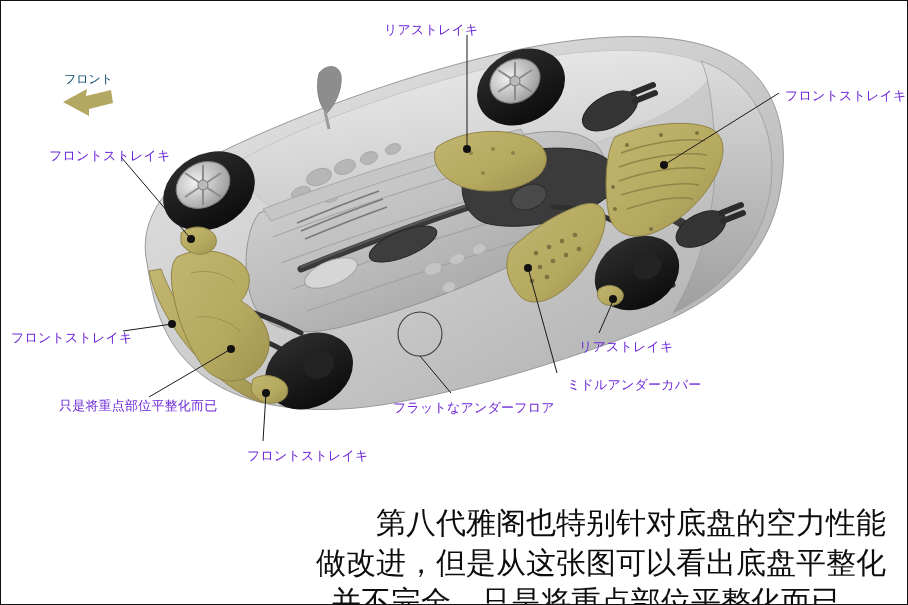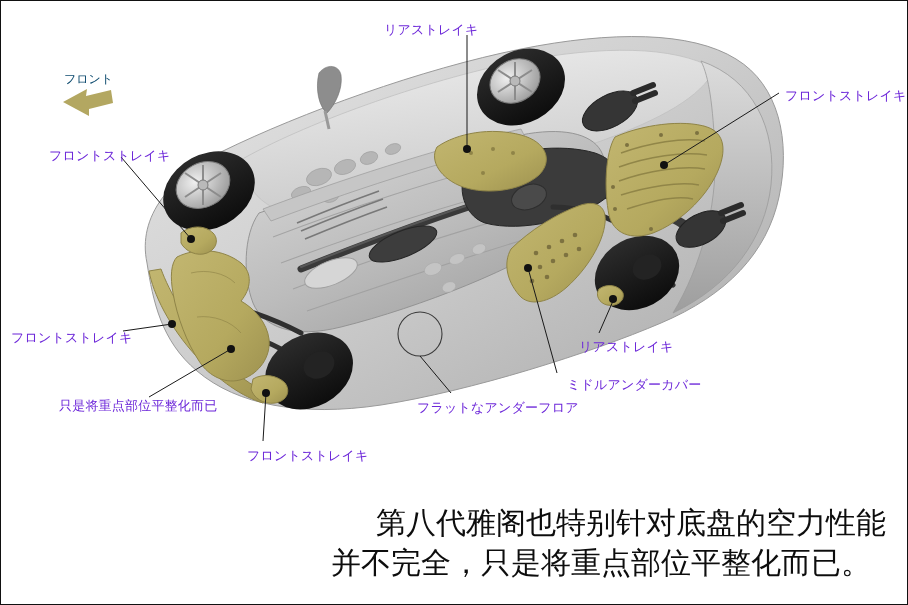--- a/index.html
+++ b/index.html
@@ -347,24 +347,25 @@
   <div class="callout-label" style="left:784px; top:88px;">フロントストレイキ</div>
 
   <div class="callout-label" style="left:48px; top:148px;">フロントストレイキ</div>
 
   <div class="callout-label" style="left:10px; top:330px;">フロントストレイキ</div>
 
   <div class="callout-label" style="left:58px; top:398px;">只是将重点部位平整化而已</div>
 
   <div class="callout-label" style="left:246px; top:448px;">フロントストレイキ</div>
 
-  <div class="callout-label" style="left:392px; top:400px;margin-left:24px;">フラットなアンダーフロア</div>
+  <div class="callout-label" style="left:392px; top:400px;">フラットなアンダーフロア</div>
 
   <div class="callout-label" style="left:578px; top:339px;">リアストレイキ</div>
 
   <div class="callout-label" style="left:566px; top:377px;">ミドルアンダーカバー</div>
 
   <div id="caption">
     <span class="cap-line indent">第八代雅阁也特别针对底盘的空力性能</span>
+    <span class="cap-line">做改进，但是从这张图可以看出底盘平整化</span>
     <span class="cap-line">并不完全，只是将重点部位平整化而已。</span>
   </div>
 
 </div>
 
 </body></html>

